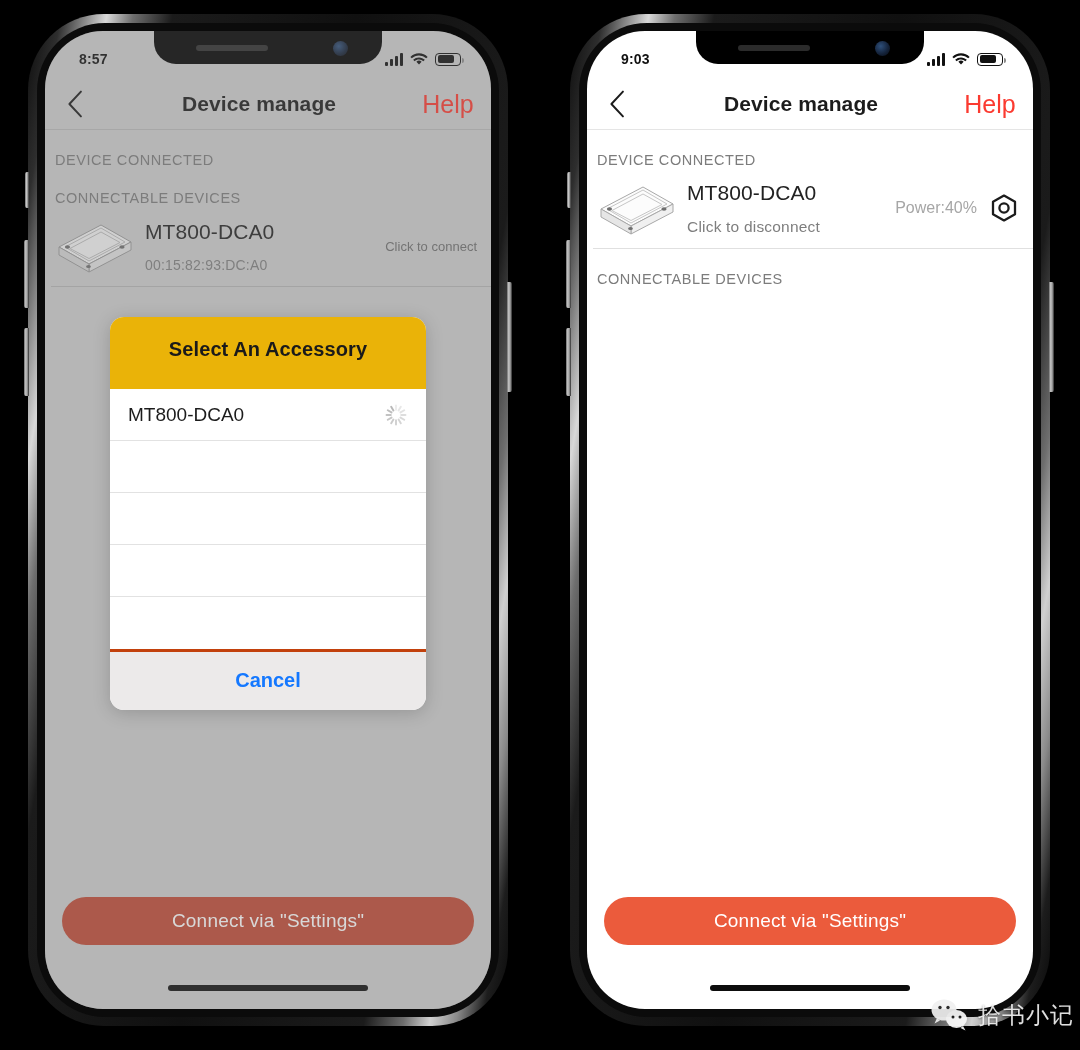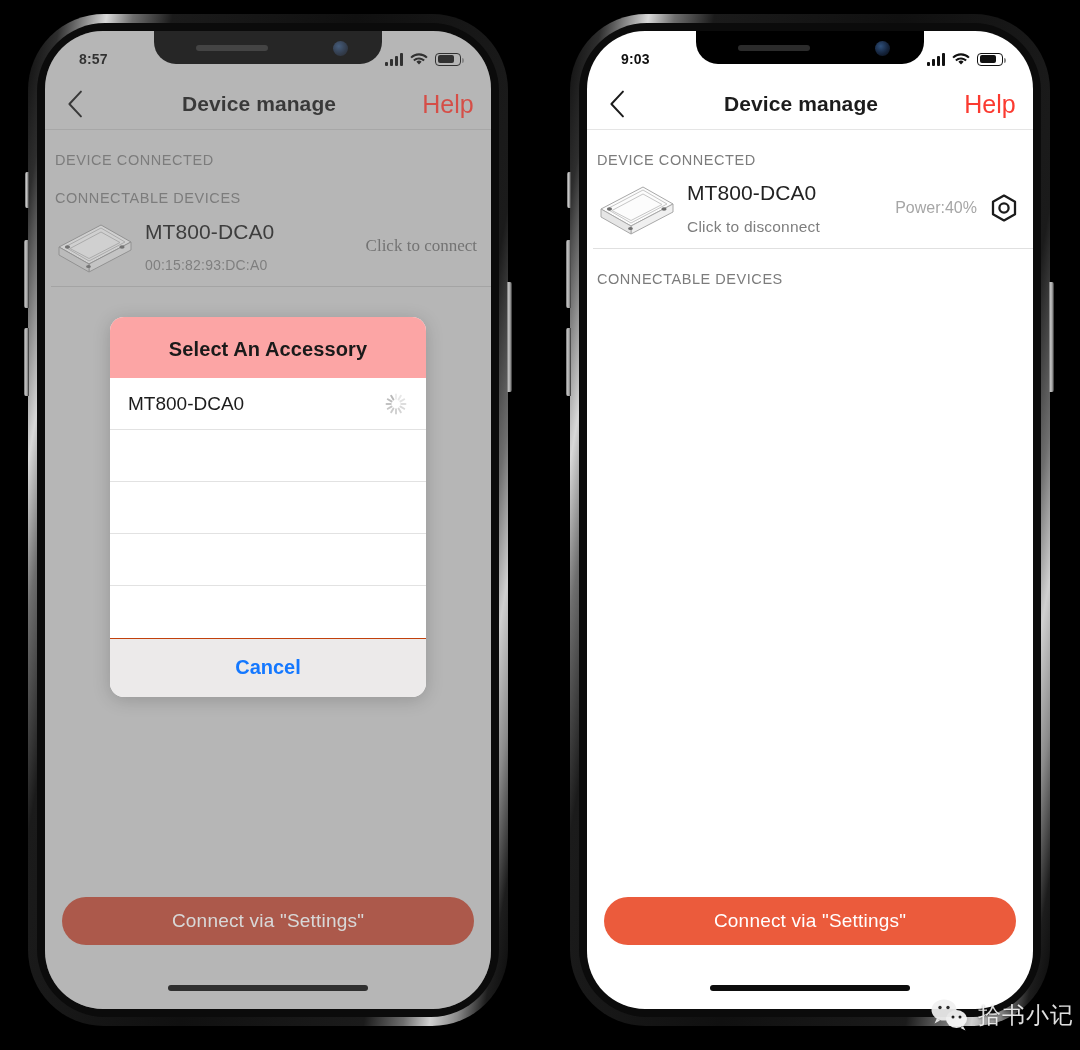--- a/index.html
+++ b/index.html
@@ -108,21 +108,21 @@
     font-size: 14.5px; color: #7c7c7c; letter-spacing: .55px;
     padding: 22px 0 0 10px;
   }
   .dev-row { display: flex; align-items: center; padding: 10px 14px 10px 4px; }
   .dev-img { width: 90px; height: 60px; flex: none; }
   .dev-img svg { display: block; width: 90px; height: 60px; }
   .dev-text { flex: 1; padding-left: 6px; }
   .dev-name { font-size: 21px; color: #222; letter-spacing: .1px; }
   .dev-sub  { font-size: 14px; color: #808080; margin-top: 13px; letter-spacing: .2px; }
   .dev-sub.big { font-size: 15.5px; color: #7e7e7e; }
-  .dev-action { font-size: 17px; color: #6f6f6f; white-space: nowrap; font-family: Liberation Serif, serif; }
+  .dev-action { font-size: 13px; color: #6f6f6f; white-space: nowrap; }
   .dev-power { font-size: 16px; color: #a6a6a6; white-space: nowrap; padding-right: 12px; }
   .nut-icon { width: 30px; height: 30px; flex: none; cursor: pointer; }
   .nut-icon svg { display: block; }
   .row-sep { height: 1px; background: rgba(0,0,0,.12); margin-left: 6px; margin-right: 0; }
 
   
   .cta {
     position: absolute; left: 0; right: 0; bottom: 64px;
     display: flex; justify-content: center;
   }
@@ -143,38 +143,38 @@
   }
   .sheet {
     position: absolute; z-index: 60;
     left: 50%; transform: translateX(-50%);
     top: 286px; width: 316px;
     border-radius: 14px; overflow: hidden;
     background: #fff;
     box-shadow: 0 3px 18px rgba(0,0,0,.18);
   }
   .sheet-title {
-    background: #fca5a5; text-align: center;
+    background: #eab308; text-align: center;
     font-size: 20px; font-weight: 700; color: #1a1a1a;
-    padding: 21px 0 17px; letter-spacing: .1px;
+    padding: 21px 0 28px; letter-spacing: .1px;
   }
   .sheet-list { background: #fff; }
   .sheet-item {
     height: 52px; display: flex; align-items: center; justify-content: space-between;
     padding: 0 18px; border-bottom: 1px solid #e2e2e2;
     font-size: 19px; color: #1c1c1c; cursor: pointer;
   }
   .sheet-item.blank { cursor: default; }
   .sheet-item:last-child { border-bottom: none; }
   .spinner { width: 24px; height: 24px; flex: none; }
   .spinner svg { display: block; }
   .sheet-cancel {
     background: #eceaea; text-align: center; padding: 17px 0 18px;
     font-size: 20px; font-weight: 700; color: #1478ff; cursor: pointer;
-    border-top: 1px solid #c2410c;
+    border-top: 3px solid #c2410c;
   }
 
   
   .watermark {
     position: absolute; right: 6px; bottom: 18px; z-index: 90;
     display: flex; align-items: center; gap: 8px;
     opacity: .92;
   }
   .wm-logo { width: 40px; height: 34px; flex: none; }
   .wm-logo svg { display: block; }

